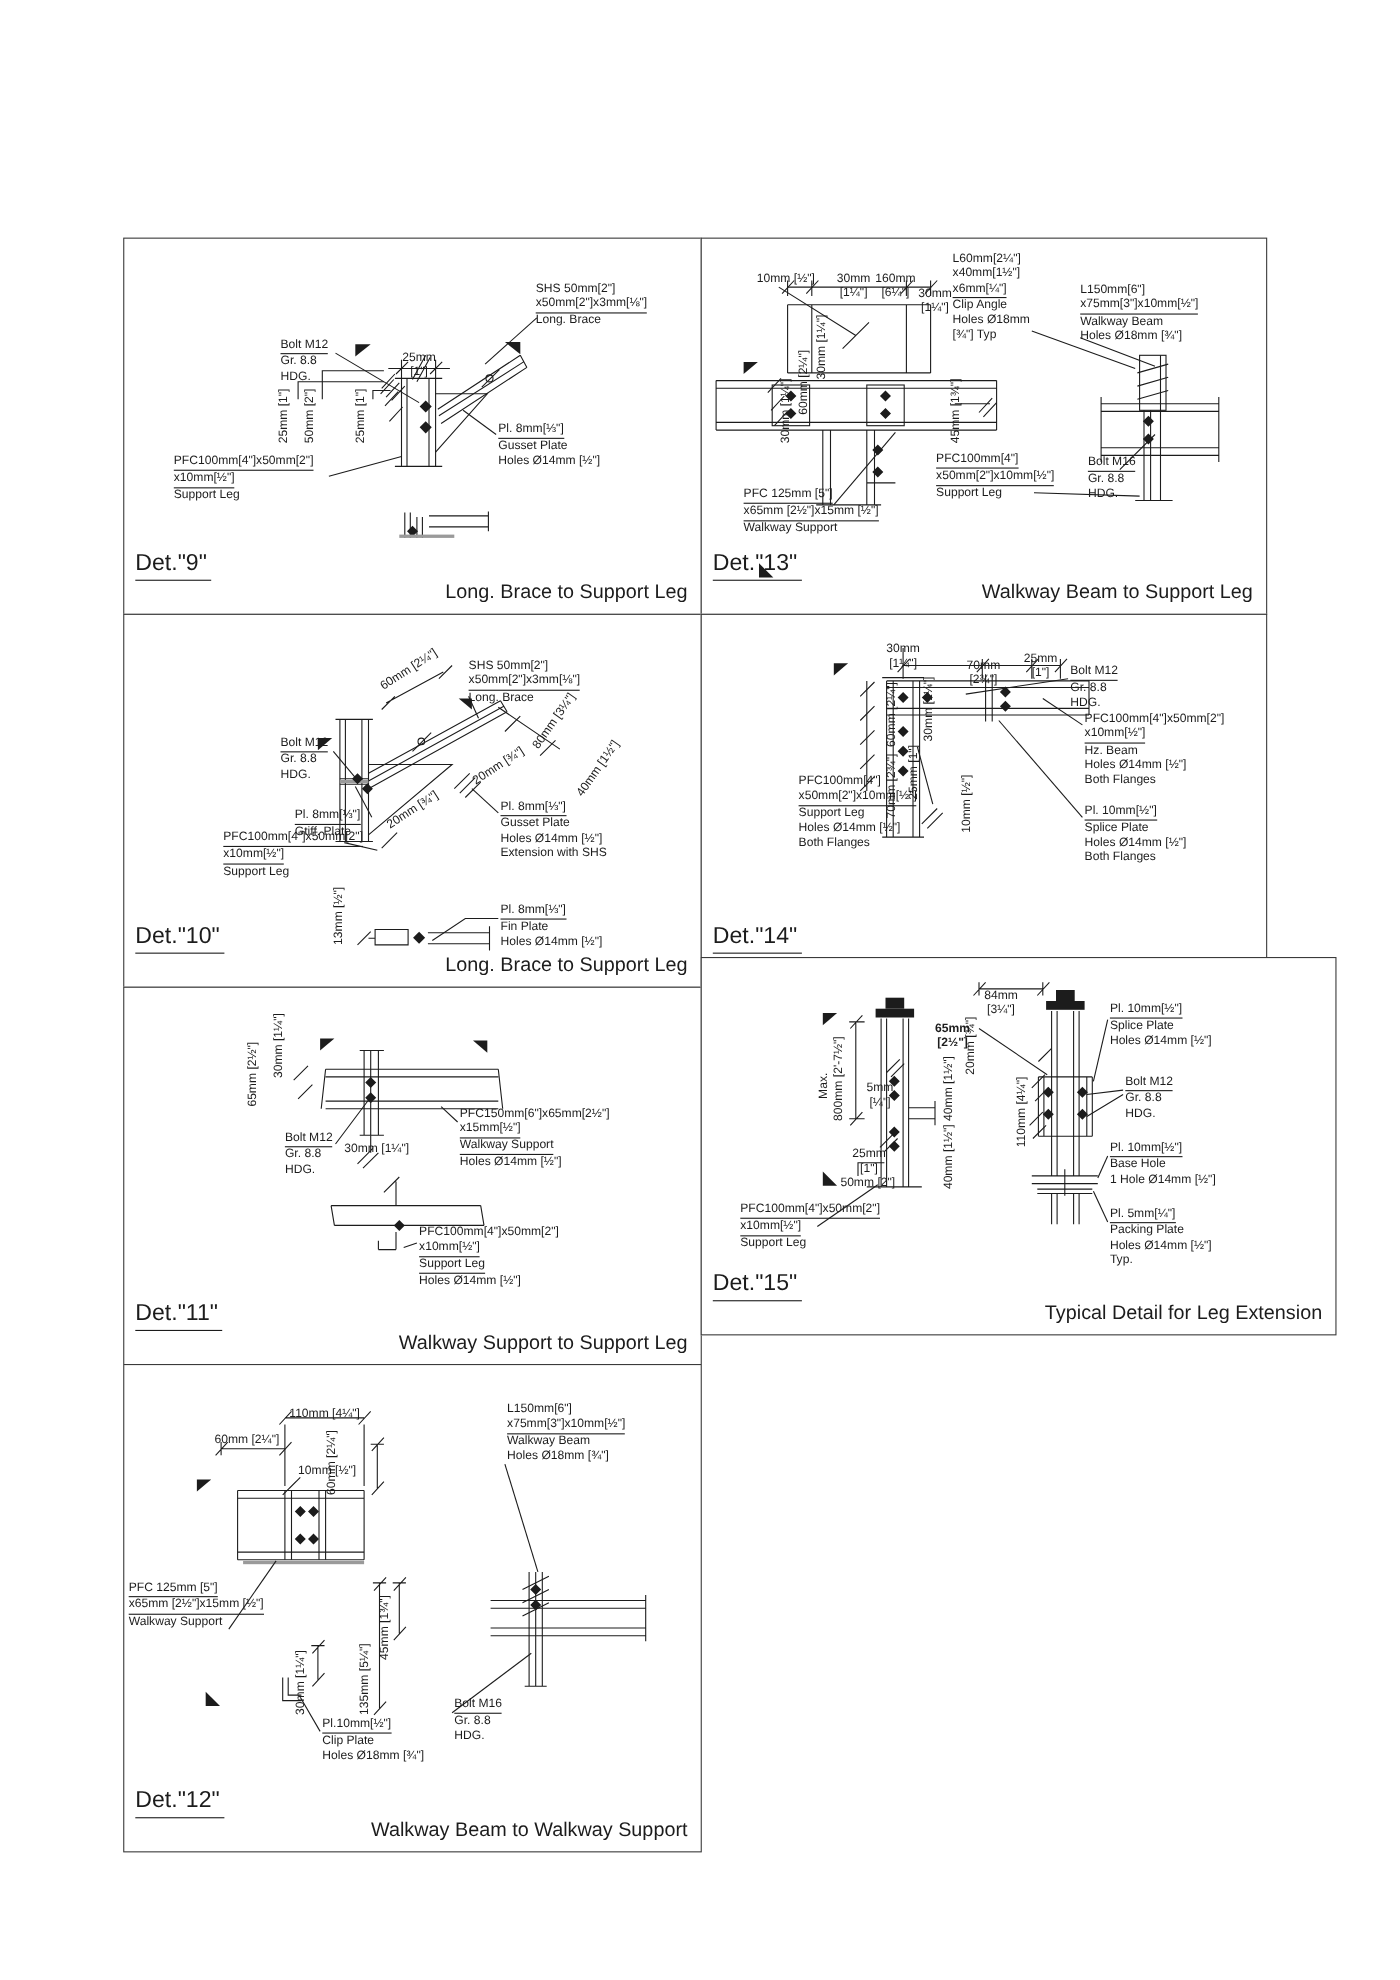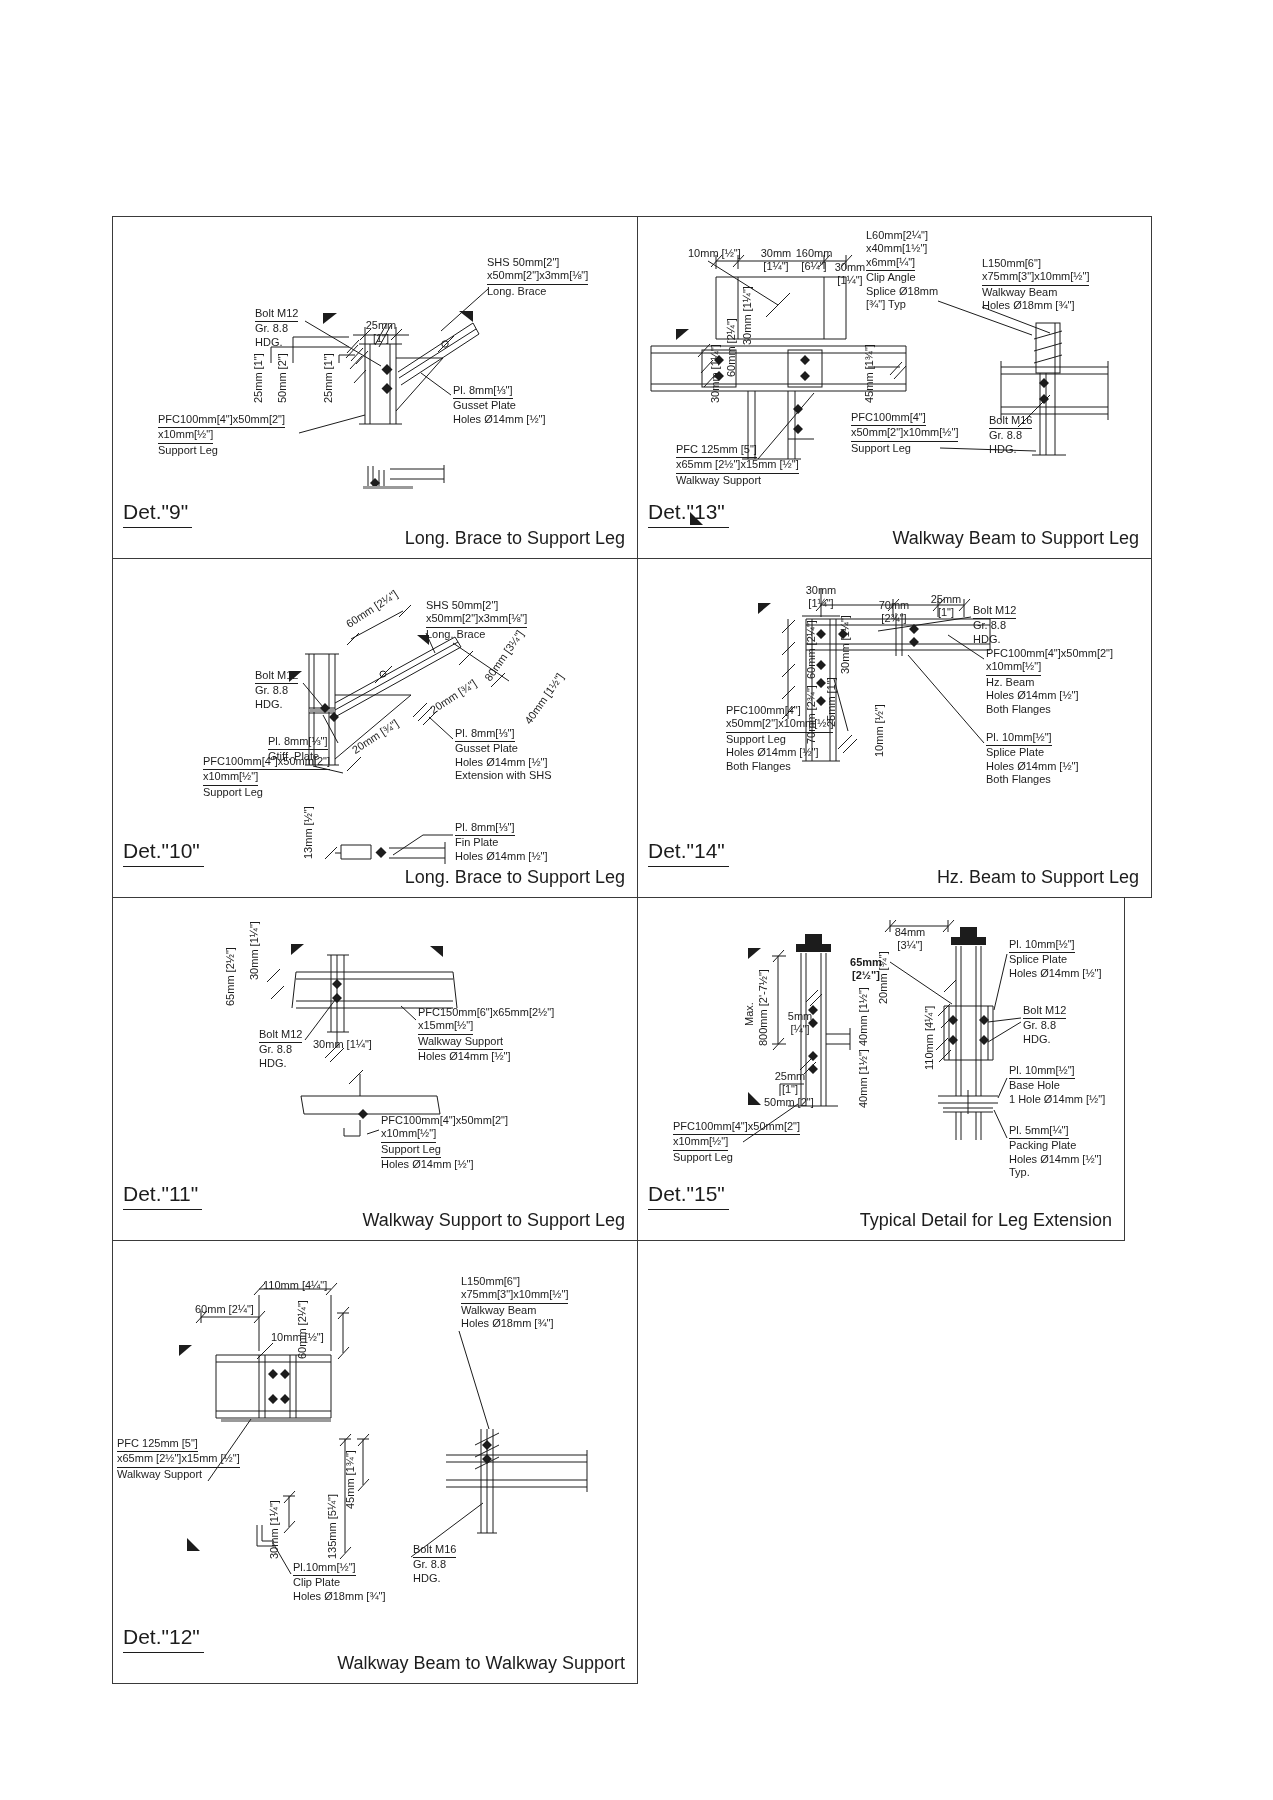--- a/index.html
+++ b/index.html
@@ -129,21 +129,21 @@
           <div class="ln">[1¼"]</div>
         </div>
         <div class="callout" style="left: 50px; top: 30px;">
           <div class="ln">10mm [½"]</div>
         </div>
         <div class="callout" style="left: 228px; top: 12px;">
           <div class="ln">L60mm[2¼"]</div>
           <div class="ln">x40mm[1½"]</div>
           <div class="ln ul">x6mm[¼"]</div>
           <div class="ln">Clip Angle</div>
-          <div class="ln">Splice Ø18mm</div>
+          <div class="ln">Holes Ø18mm</div>
           <div class="ln">[¾"] Typ</div>
         </div>
         <div class="callout" style="left: 344px; top: 40px;">
           <div class="ln">L150mm[6"]</div>
           <div class="ln ul">x75mm[3"]x10mm[½"]</div>
           <div class="ln">Walkway Beam</div>
           <div class="ln">Holes Ø18mm [¾"]</div>
         </div>
         <div class="callout rot" style="left: 84px; top: 186px; transform: rotate(-90deg) translateY(-100%);">
           <div class="ln">30mm [1¼"]</div>
@@ -375,21 +375,21 @@
           <div class="ln">PFC100mm[4"]x50mm[2"]</div>
           <div class="ln ul">x10mm[½"]</div>
           <div class="ln ul">Support Leg</div>
           <div class="ln">Holes Ø14mm [½"]</div>
         </div>
       </div>
     <span class="det">Det."11"</span>
     <span class="title">Walkway Support to Support Leg</span>
   </div>
 
-  <div class="panel" style="left:637px;top:897px;width:488px;height:344px">
+  <div class="panel" style="left:637px;top:870px;width:578px;height:344px">
     <svg class="art" width="515" height="344" viewBox="0 0 515 344">
       <path d="M163 55 V208 M168 55 V208 M183 55 V208 M188 55 V208 M150 208 H200"></path>
       <rect class="f" x="158" y="46" width="35" height="8"></rect>
         <rect class="f" x="167" y="36" width="17" height="10"></rect>
       <path d="M140 58 V146 M134 58 H148 M134 146 H148 M135 64 L146 52 M135 152 L146 140"></path>
       <path class="f" d="M175 107 l5 5 -5 5 -5 -5 Z M175 120 l5 5 -5 5 -5 -5 Z M175 153 l5 5 -5 5 -5 -5 Z M175 166 l5 5 -5 5 -5 -5 Z"></path>
       <path d="M188 136 H212 M188 146 H212 M212 130 V152"></path>
       <path d="M168 104 L180 92 M172 108 L184 96"></path>
       <path d="M162 172 L174 160 M166 176 L178 164"></path>
       <path d="M142 198 V186 H166"></path>

